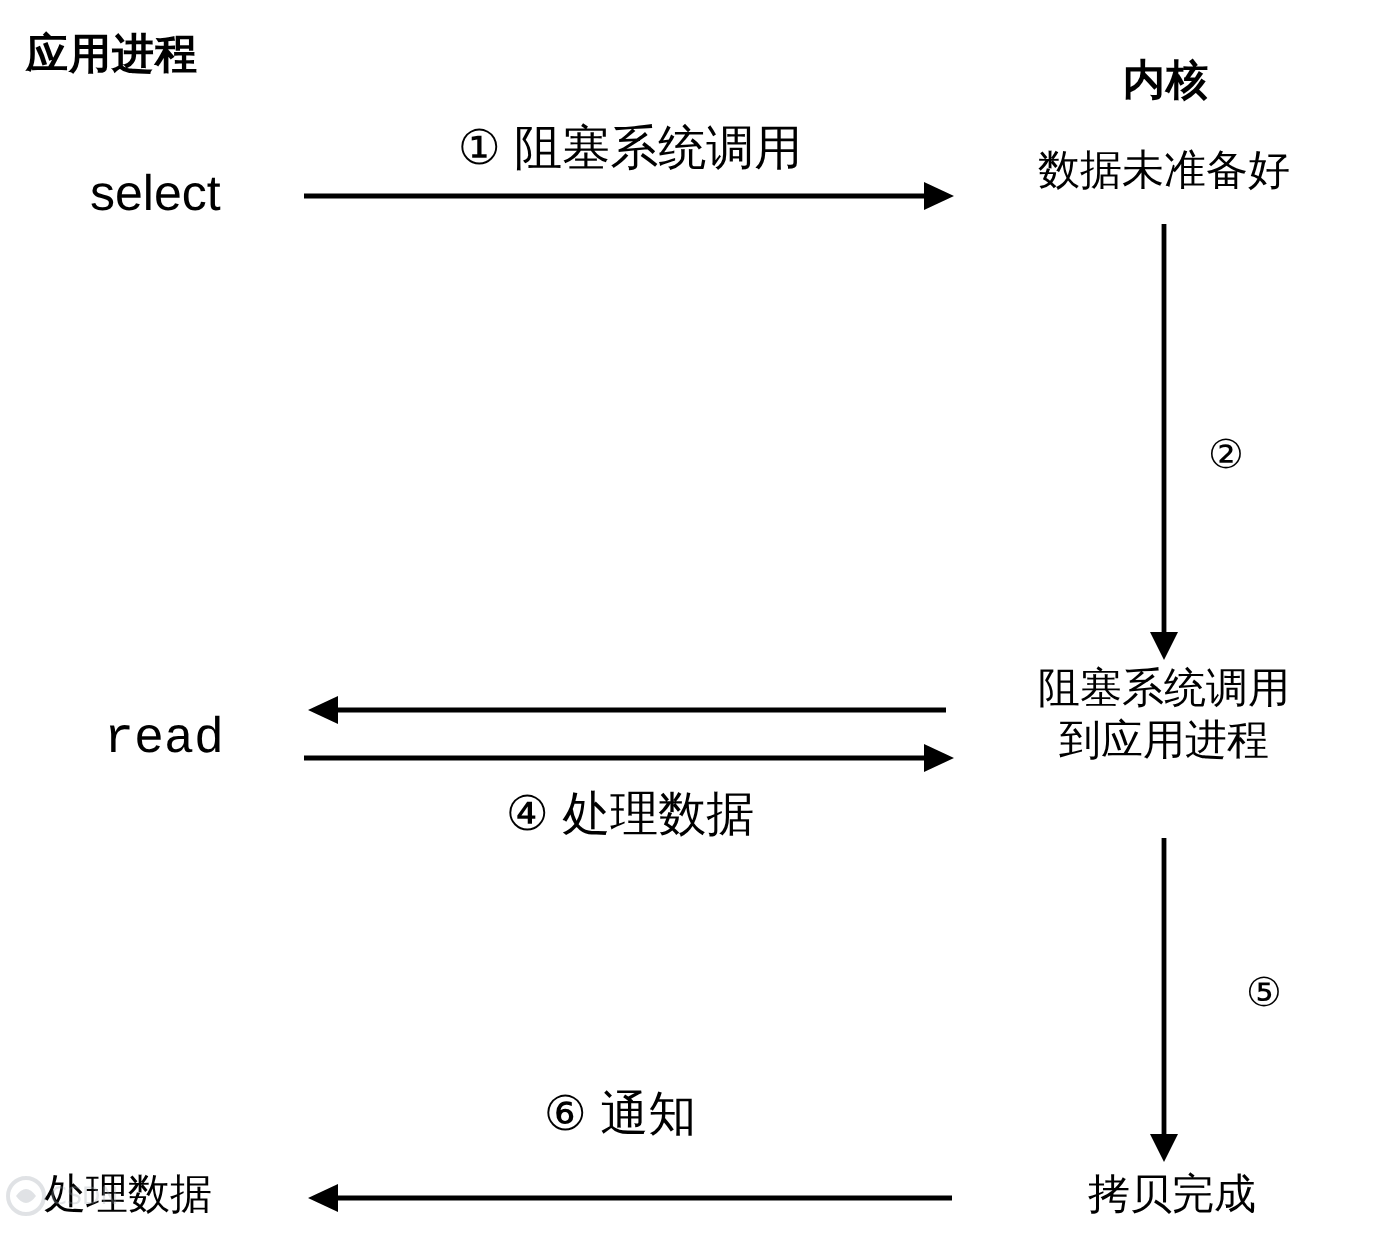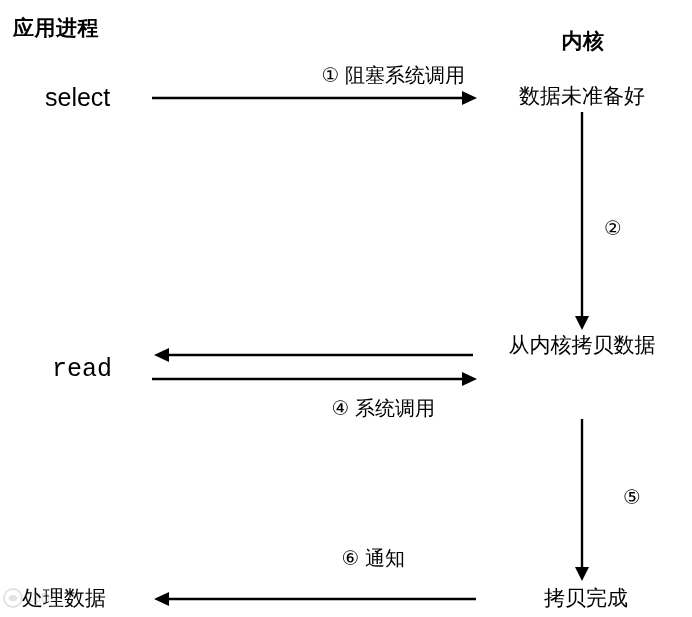--- a/index.html
+++ b/index.html
@@ -31,24 +31,24 @@
     white-space: nowrap;
     text-align: center;
   }
   .node-label.multiline { white-space: normal; }
   .mono-label {
     font-size: 25px;
     line-height: 26px;
     white-space: nowrap;
   }
   .edge-label {
-    font-size: 20px;
+    font-size: 24px;
     line-height: 24px;
     white-space: nowrap;
-    text-align: right;
+    text-align: center;
   }
   .step-marker {
     font-size: 20px;
     line-height: 24px;
     white-space: nowrap;
   }
 
   
   .arrow-svg { position: absolute; overflow: visible; }
   .arrow-line {
@@ -82,24 +82,25 @@
   <div class="abs col-header" style="left:13px; top:12px;">应用进程</div>
 
   <div class="abs col-header" style="left:537px; top:25px; width:92px; text-align:center;">内核</div>
 
   <div class="abs mono-label" style="left:45px; top:84px;">select</div>
 
   <div class="abs mono-label" style="left:52px; top:357px;font-family:Liberation Mono, monospace;">read</div>
 
   <div class="abs node-label" style="left:22px; top:585px;">处理数据</div>
 
-  <div class="abs node-label" style="left:492px; top:83px; width:180px;">数据未准备好</div>
+  <div class="abs node-label" style="left:492px; top:73px; width:180px;">数据未准备好</div>
 
   <div class="abs node-label multiline" style="left:492px; top:332px; width:180px;">
-    <div>从内核拷贝数据</div>
+    <div>阻塞系统调用</div>
+    <div>到应用进程</div>
   </div>
 
   <div class="abs node-label" style="left:496px; top:585px; width:180px;">拷贝完成</div>
 
   <div class="abs edge-label" style="left:165px; top:63px; width:300px;">① 阻塞系统调用</div>
 
   <svg class="arrow-svg" style="left:150px; top:88px;" width="330" height="20">
     <line class="arrow-line" x1="2" y1="10" x2="313" y2="10"></line>
     <polygon class="arrow-head" points="312,3 327,10 312,17"></polygon>
   </svg>
@@ -115,21 +116,21 @@
   <svg class="arrow-svg" style="left:152px; top:345px;" width="322" height="20">
     <line class="arrow-line" x1="16" y1="10" x2="321" y2="10"></line>
     <polygon class="arrow-head" points="17,3 17,17 2,10"></polygon>
   </svg>
 
   <svg class="arrow-svg" style="left:152px; top:369px;" width="328" height="20">
     <line class="arrow-line" x1="0" y1="10" x2="311" y2="10"></line>
     <polygon class="arrow-head" points="310,3 325,10 310,17"></polygon>
   </svg>
 
-  <div class="abs edge-label" style="left:195px; top:396px; width:240px;">④ 系统调用</div>
+  <div class="abs edge-label" style="left:195px; top:396px; width:240px;">④ 处理数据</div>
 
   <svg class="arrow-svg" style="left:572px; top:419px;" width="22" height="162">
     <line class="arrow-line" x1="10" y1="0" x2="10" y2="149"></line>
     <polygon class="arrow-head" points="3,148 17,148 10,162"></polygon>
   </svg>
 
   <div class="abs step-marker" style="left:623px; top:485px;">⑤</div>
 
   <div class="abs edge-label" style="left:215px; top:546px; width:190px;">⑥ 通知</div>
 

